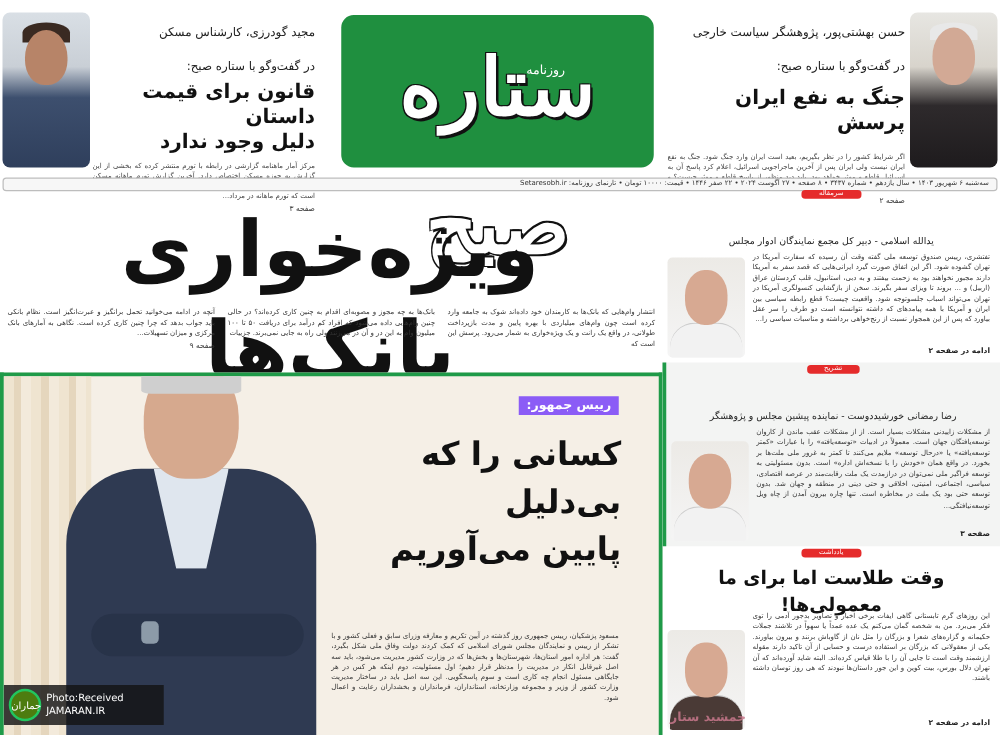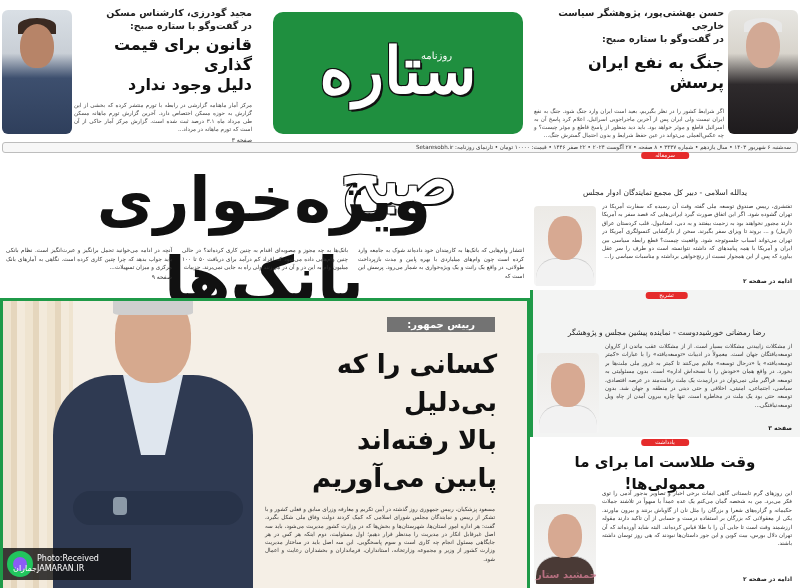--- a/index.html
+++ b/index.html
@@ -22,21 +22,21 @@
   .photo-left-interview .face { left: 18px; top: 14px; width: 34px; height: 44px; background:#b78468; }
   .photo-right-interview .face { left: 18px; top: 12px; width: 34px; height: 46px; background:#d2a995; }
   .hair { position: absolute; border-radius: 50% 50% 0 0; }
   .photo-left-interview .hair { left: 16px; top: 8px; width: 38px; height: 16px; background: #3a2a22; }
   .photo-right-interview .hair { left: 16px; top: 8px; width: 38px; height: 14px; background: #e8e8e8; }
 
   .interview-text { position: absolute; top: 0; }
   .top-left .interview-text { right: 4px; width: 178px; }
   .top-right .interview-text { left: 4px; width: 190px; right: 76px; }
 
-  .kicker { font-size: 9.5px; font-weight: bold; color: #222; line-height: 13px; }
+  .kicker { font-size: 9.5px; font-weight: normal; color: #222; line-height: 13px; margin-top: 14px; }
   .interview-title { font-size: 16px; font-weight: bold; line-height: 20px; margin-top: 3px; color: #111; font-family: "DejaVu Sans", sans-serif; }
   .small-body { font-size: 5.6px; line-height: 8px; color: #444; margin-top: 6px; text-align: justify; }
   .page-ref { font-size: 6px; color: #333; margin-top: 3px; }
 
   
   .logo { position: absolute; left: 263px; top: 6px; width: 270px; height: 130px; }
   .logo-box { position: absolute; left: 10px; top: 6px; width: 250px; height: 122px; background: #1f8f3f; border-radius: 10px; }
   .logo-word { position: absolute; left: 30px; top: 10px; width: 210px; text-align: center;
      font-family: "DejaVu Serif", serif; font-size: 64px; font-weight: bold; color: #fff;
      text-shadow: 2px 2px 0 #111, -1px -1px 0 #111, 1px -1px 0 #111, -1px 1px 0 #111;
@@ -60,24 +60,24 @@
     background: repeating-linear-gradient(90deg,#efe4d0 0 8px,#e5d6bd 8px 14px,#f3eadb 14px 22px); }
   .person { position: absolute; left: 50px; top: -10px; width: 200px; height: 300px; }
   .p-head { position: absolute; left: 62px; top: 0; width: 76px; height: 92px; border-radius: 46% 46% 44% 44%; background: #d6a98e; }
   .p-hair { position: absolute; left: 60px; top: -2px; width: 80px; height: 26px; border-radius: 50% 50% 10% 10%; background: #cfcfcf; }
   .p-body { position: absolute; left: 0; top: 84px; width: 200px; height: 220px; border-radius: 60px 60px 0 0; background: #2f3a52; }
   .p-shirt { position: absolute; left: 70px; top: 84px; width: 60px; height: 80px; background: #dfe6ee; clip-path: polygon(0 0,100% 0,70% 100%,30% 100%); }
   .p-arms { position: absolute; left: 20px; top: 200px; width: 170px; height: 34px; border-radius: 18px; background: #283349; }
   .p-watch { position: absolute; left: 60px; top: 206px; width: 14px; height: 18px; border-radius: 4px; background: #8c9aa8; }
 
   .credit { position: absolute; left: 0; top: 247px; width: 128px; height: 32px; background: rgba(20,20,20,0.82); display: flex; align-items: center; gap: 4px; padding-left: 4px; direction: ltr; }
-  .credit-logo { width: 26px; height: 26px; border-radius: 50%; background: #8b5cf6; border: 6px solid #22c55e; color: #fff; font-size: 8px; line-height: 24px; text-align: center; }
+  .credit-logo { width: 26px; height: 26px; border-radius: 50%; background: #4d7c0f; border: 2px solid #22c55e; color: #fff; font-size: 8px; line-height: 24px; text-align: center; }
   .credit-text { color: #fff; font-size: 8px; line-height: 10px; font-family: "DejaVu Sans", sans-serif; }
 
-  .quote-tag { position: absolute; right: 32px; top: 16px; background: #737373; color: #fff; font-size: 10px; padding: 2px 20px; font-weight: bold; }
+  .quote-tag { position: absolute; right: 32px; top: 16px; background: #8b5cf6; color: #fff; font-size: 10px; padding: 2px 6px; font-weight: bold; }
   .quote-title { position: absolute; right: 30px; top: 44px; width: 260px; text-align: right; font-size: 26px; line-height: 38px; font-weight: bold; color: #111; }
   .quote-body { position: absolute; right: 32px; top: 204px; width: 230px; font-size: 5.6px; line-height: 8.3px; color: #333; text-align: justify; }
 
   
   .rcol { position: absolute; right: 0; width: 270px; }
   .r1 { top: 150px; height: 140px; }
   .r2 { top: 290px; height: 147px; background: #f3f4f3; border-left: 3px solid #1f9a48; }
   .r3 { top: 437px; height: 151px; }
   .tag { position: absolute; top: 2px; left: 50%; transform: translateX(-50%); background: #e52b2b; color: #fff; font-size: 5.5px; line-height: 7px; padding: 0 14px; border-radius: 3px; white-space: nowrap; }
   .r-title { position: absolute; top: 14px; left: 6px; right: 6px; text-align: center; font-size: 15px; font-weight: bold; color: #111; line-height: 22px; }
@@ -96,21 +96,21 @@
 <div class="page">
 
   <div class="top-left">
     <div class="photo photo-left-interview">
       <div class="hair"></div>
       <div class="face"></div>
     </div>
     <div class="interview-text">
       <div class="kicker">مجید گودرزی، کارشناس مسکن</div>
       <div class="kicker">در گفت‌وگو با ستاره صبح:</div>
-      <div class="interview-title">قانون برای قیمت گذاری</div>
+      <div class="interview-title">قانون برای قیمت داستان</div>
       <div class="interview-title" style="margin-top:0">دلیل وجود ندارد</div>
       <div class="small-body">مرکز آمار ماهنامه گزارشی در رابطه با تورم منتشر کرده که بخشی از این گزارش به حوزه مسکن اختصاص دارد. آخرین گزارش تورم ماهانه مسکن طی مرداد ماه ۳.۱ درصد ثبت شده است. گزارش مرکز آمار حاکی از آن است که تورم ماهانه در مرداد...</div>
       <div class="page-ref">صفحه ۳</div>
     </div>
   </div>
 
   <div class="logo">
     <div class="logo-box"></div>
     <div class="logo-word">ستاره صبح</div>
     <div class="logo-sub">روزنامه</div>
@@ -155,21 +155,20 @@
     <div class="credit">
       <div class="credit-logo">جماران</div>
       <div>
         <div class="credit-text">Photo:Received</div>
         <div class="credit-text">JAMARAN.IR</div>
       </div>
     </div>
     <div class="quote-tag">رییس جمهور:</div>
     <div class="quote-title">
       <div>کسانی را که بی‌دلیل</div>
-      <div>بالا رفته‌اند</div>
       <div>پایین می‌آوریم</div>
     </div>
     <div class="quote-body">مسعود پزشکیان، رییس جمهوری روز گذشته در آیین تکریم و معارفه وزرای سابق و فعلی کشور و با تشکر از رییس و نمایندگان مجلس شورای اسلامی که کمک کردند دولت وفاق ملی شکل بگیرد، گفت: هر اداره امور استان‌ها، شهرستان‌ها و بخش‌ها که در وزارت کشور مدیریت می‌شود، باید سه اصل غیرقابل انکار در مدیریت را مدنظر قرار دهیم؛ اول مسئولیت، دوم اینکه هر کس در هر جایگاهی مسئول انجام چه کاری است و سوم پاسخگویی. این سه اصل باید در ساختار مدیریت وزارت کشور از وزیر و مجموعه وزارتخانه، استانداران، فرمانداران و بخشداران رعایت و اعمال شود.</div>
   </div>
 
   <div class="rcol r1">
     <div class="tag">سرمقاله</div>
     <div class="r-byline">یدالله اسلامی - دبیر کل مجمع نمایندگان ادوار مجلس</div>
     <div class="r-photo">
         <div class="rb"></div>

